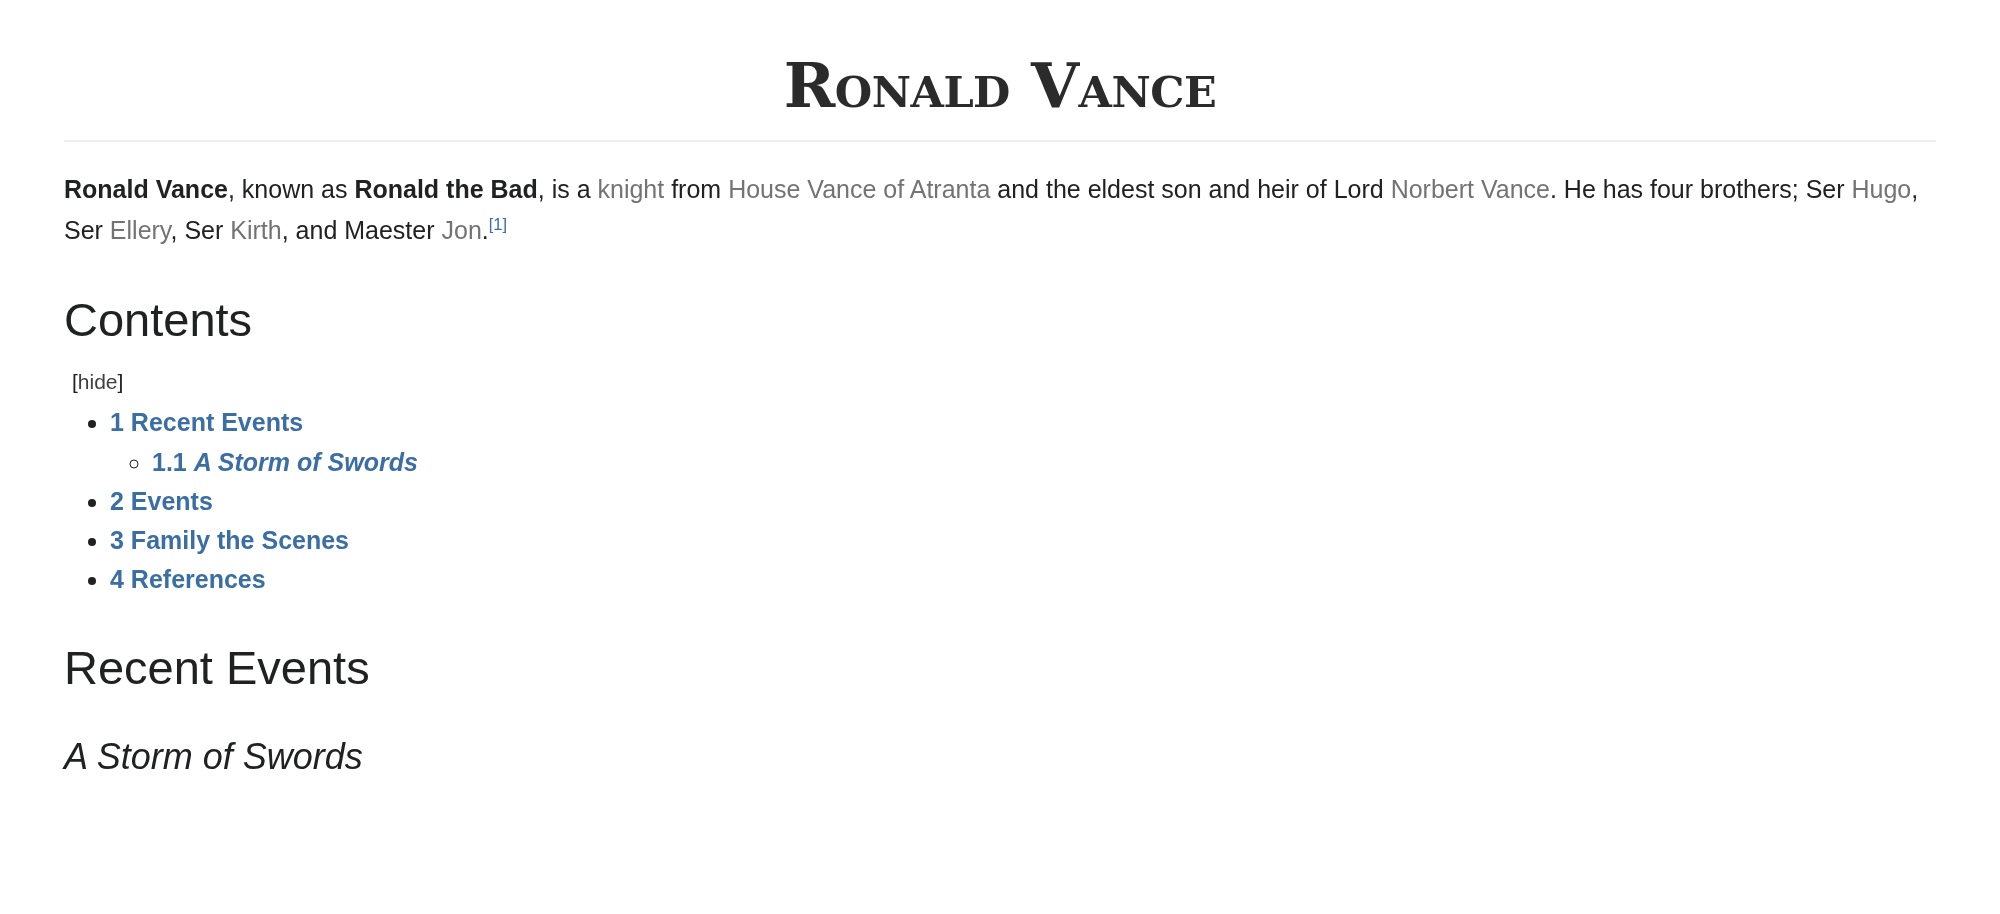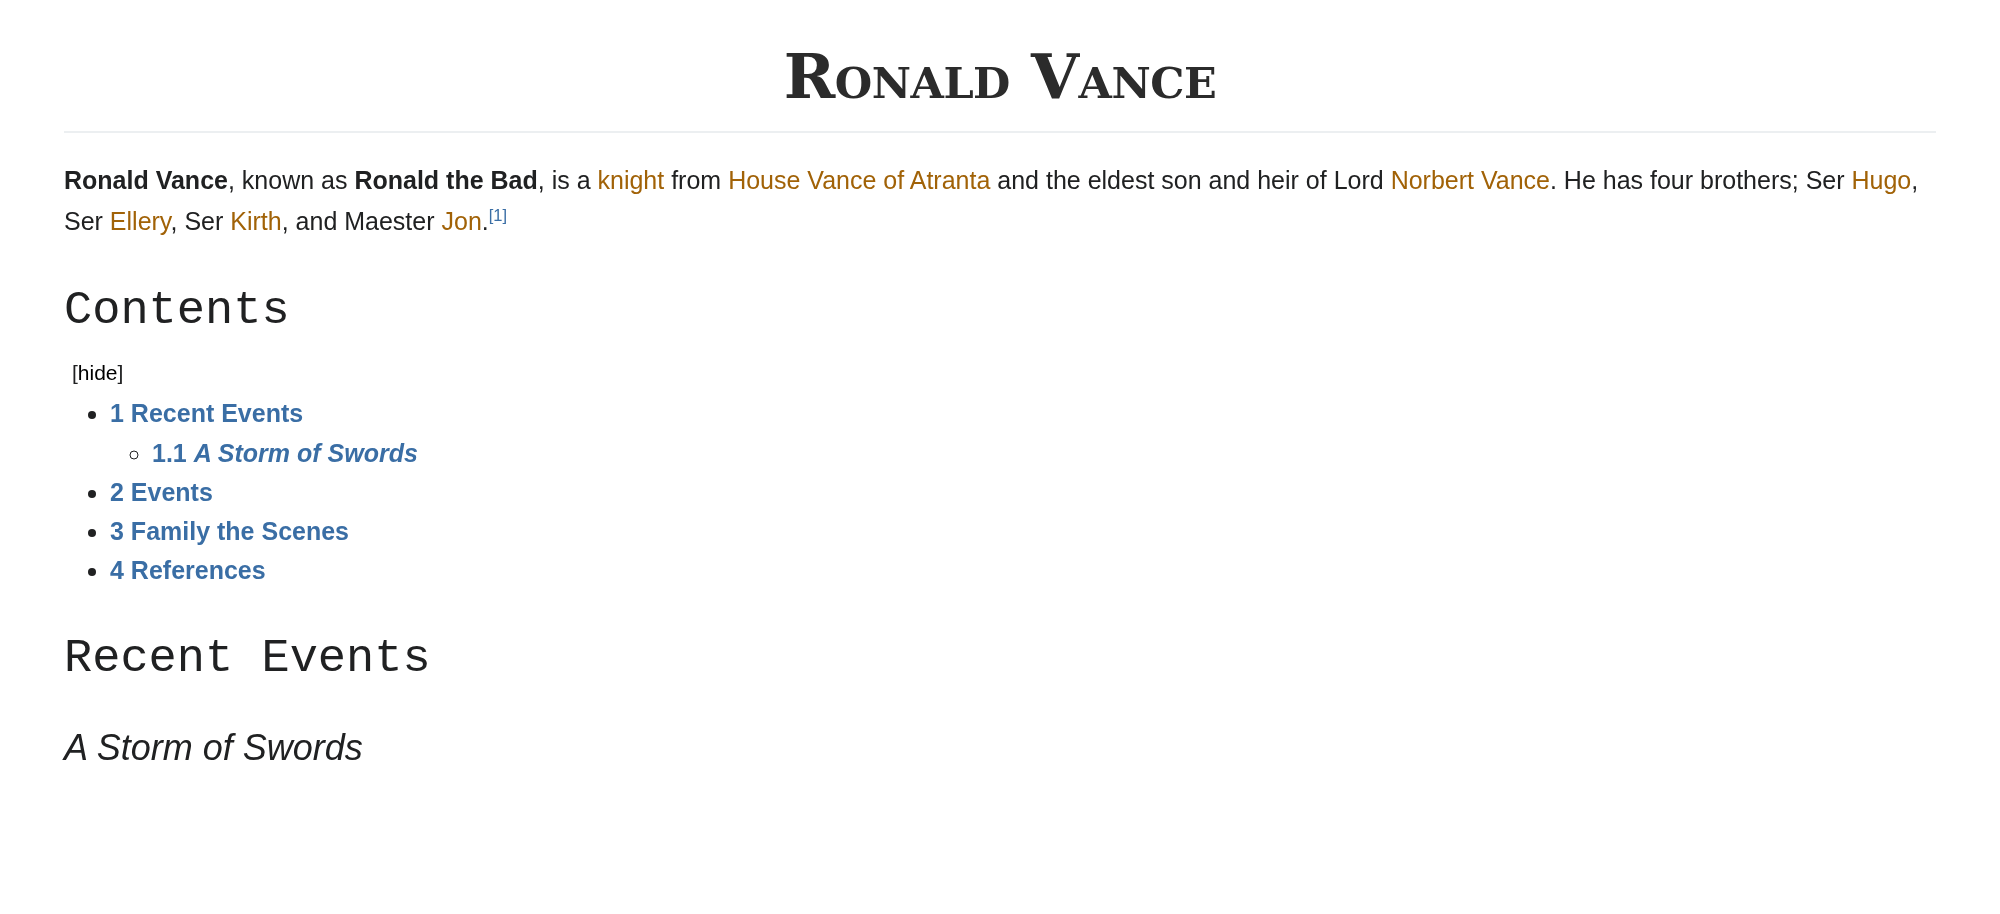--- a/index.html
+++ b/index.html
@@ -12,21 +12,21 @@
     height: 914px;
     font-family: "Liberation Sans", sans-serif;
     color: #202122;
     overflow: hidden;
   }
   .page {
     position: relative;
     width: 2000px;
     height: 914px;
     box-sizing: border-box;
-    padding: 8px 64px;
+    padding: 17px 64px;
   }
 
   
   .title-block {
     padding-top: 36px;
     text-align: center;
   }
   .page-title {
     font-family: "DejaVu Serif", "Liberation Serif", serif;
     font-weight: 700;
@@ -50,33 +50,33 @@
   .lead {
     margin: 27px 0 0 0;
     font-size: 25px;
     line-height: 1.62;
     color: #202122;
     max-width: 1880px;
   }
   .lead b { font-weight: 700; }
 
   a.wlink {
-    color: #a16207;
+    color: #737373;
     text-decoration: none;
   }
   sup.refmark {
     font-size: 0.66em;
     line-height: 0;
     vertical-align: super;
   }
   sup.refmark a { color: #3a6ea5; text-decoration: none; }
 
   
   h2.section-h {
-    font-family: Liberation Mono, monospace;
+    font-family: Liberation Sans, sans-serif;
     font-weight: 400;
     font-size: 47px;
     line-height: 1.2;
     color: #202122;
     margin: 42px 0 0 0;
     padding: 0;
     border: 0;
   }
   h3.subsection-h {
     font-family: "Liberation Sans", sans-serif;
@@ -90,21 +90,21 @@
 
   
   .toc {
     margin-top: 22px;
   }
   .toc-toggle {
     font-size: 21px;
     color: #202122;
     margin: 0 0 4px 8px;
   }
-  .toc-toggle a { color: #000000; text-decoration: none; }
+  .toc-toggle a { color: #404040; text-decoration: none; }
 
   ul.toc-list {
     list-style-type: disc;
     margin: 10px 0 0 0;
     padding-left: 46px;
     font-size: 25px;
     line-height: 1.45;
   }
   ul.toc-list > li { margin: 3px 0; }
   ul.toc-sublist {

